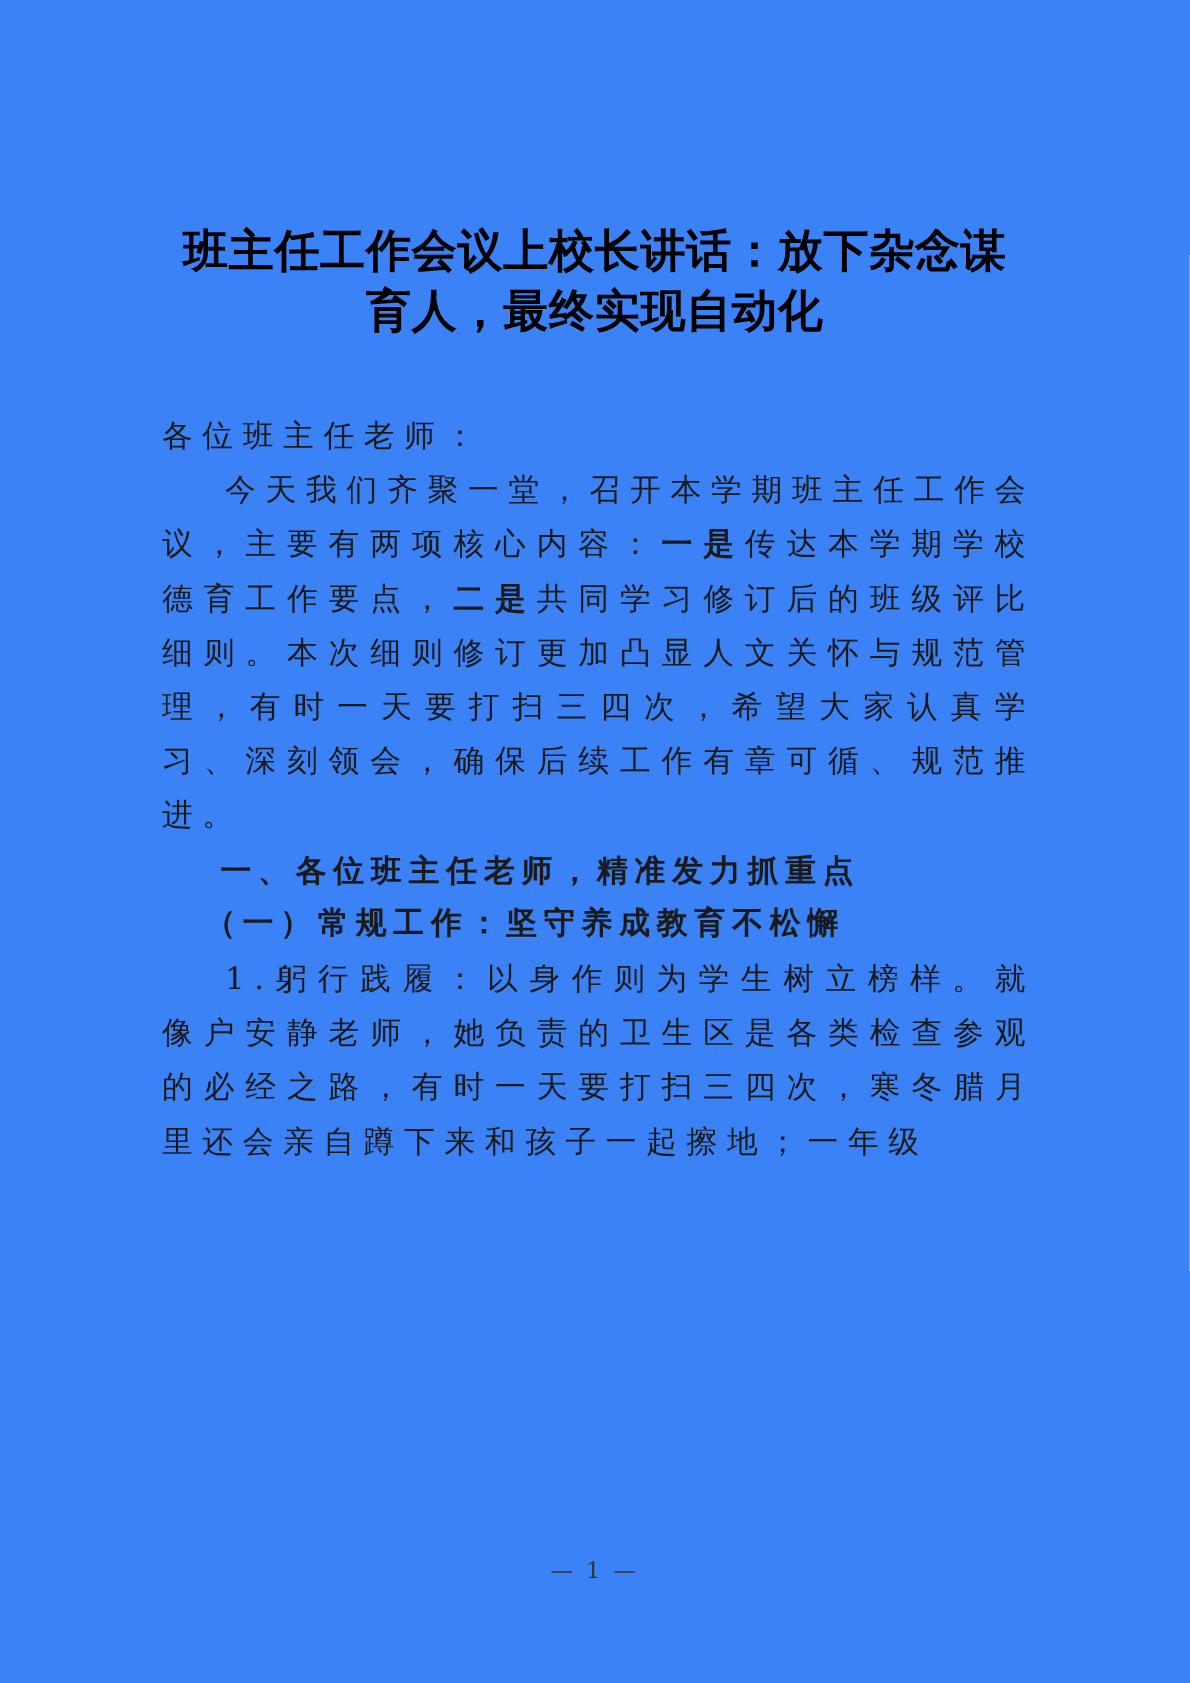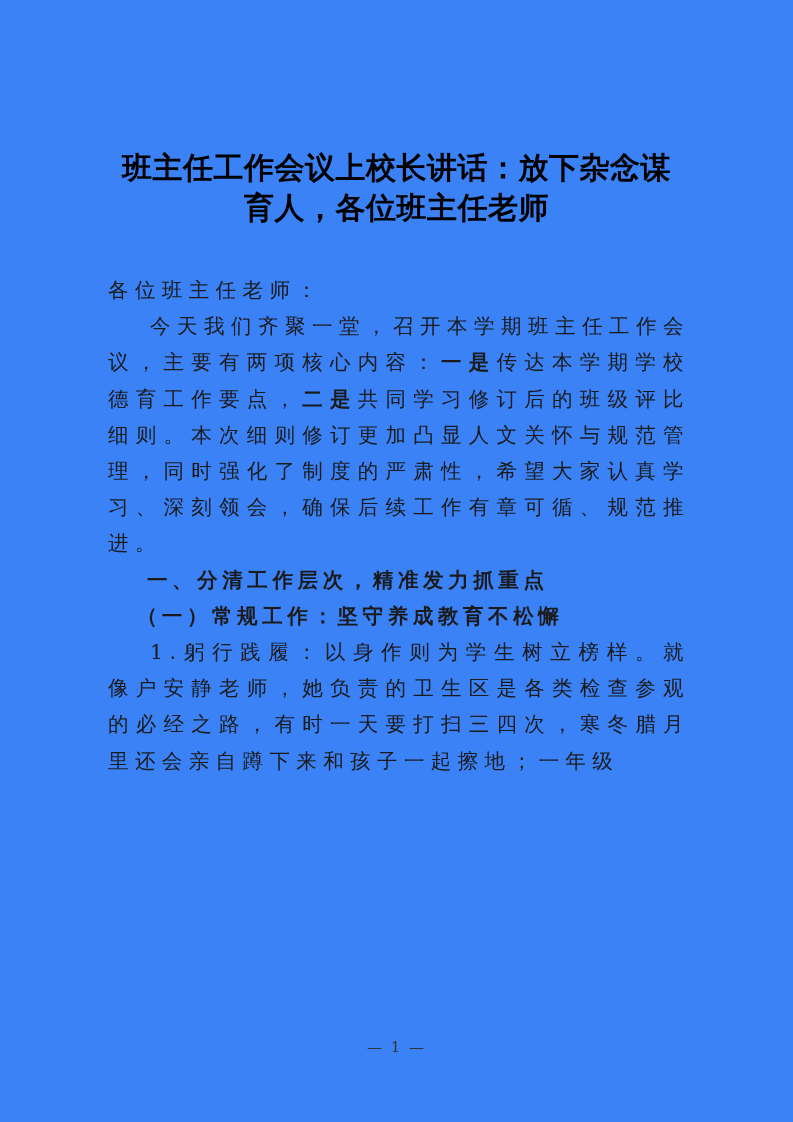--- a/index.html
+++ b/index.html
@@ -82,26 +82,26 @@
       letter-spacing: 2px;
     }
   </style>
 </head>
 <body>
 
 <div class="page">
 
   <div class="title">
     <div>班主任工作会议上校长讲话：放下杂念谋</div>
-    <div>育人，各位班主任老师</div>
+    <div>育人，最终实现自动化</div>
   </div>
 
   <div class="body-text">
     <p>各位班主任老师：</p>
-    <p class="indent"><span>今天我们齐聚一堂，召开本学期班主任工作会议，主要有两项核心内容：</span><span class="emph">一是</span><span>传达本学期学校德育工作要点，</span><span class="emph">二是</span><span>共同学习修订后的班级评比细则。本次细则修订更加凸显人文关怀与规范管理，同时强化了制度的严肃性，希望大家认真学习、深刻领会，确保后续工作有章可循、规范推进。</span></p>
-    <p class="heading-1">一、分清工作层次，精准发力抓重点</p>
+    <p class="indent"><span>今天我们齐聚一堂，召开本学期班主任工作会议，主要有两项核心内容：</span><span class="emph">一是</span><span>传达本学期学校德育工作要点，</span><span class="emph">二是</span><span>共同学习修订后的班级评比细则。本次细则修订更加凸显人文关怀与规范管理，有时一天要打扫三四次，希望大家认真学习、深刻领会，确保后续工作有章可循、规范推进。</span></p>
+    <p class="heading-1">一、各位班主任老师，精准发力抓重点</p>
     <p class="heading-2">（一）常规工作：坚守养成教育不松懈</p>
     <p class="indent">1.躬行践履：以身作则为学生树立榜样。就像户安静老师，她负责的卫生区是各类检查参观的必经之路，有时一天要打扫三四次，寒冬腊月里还会亲自蹲下来和孩子一起擦地；一年级</p>
   </div>
 
   <div class="page-number">— 1 —</div>
 
 </div>
 
 </body></html>

